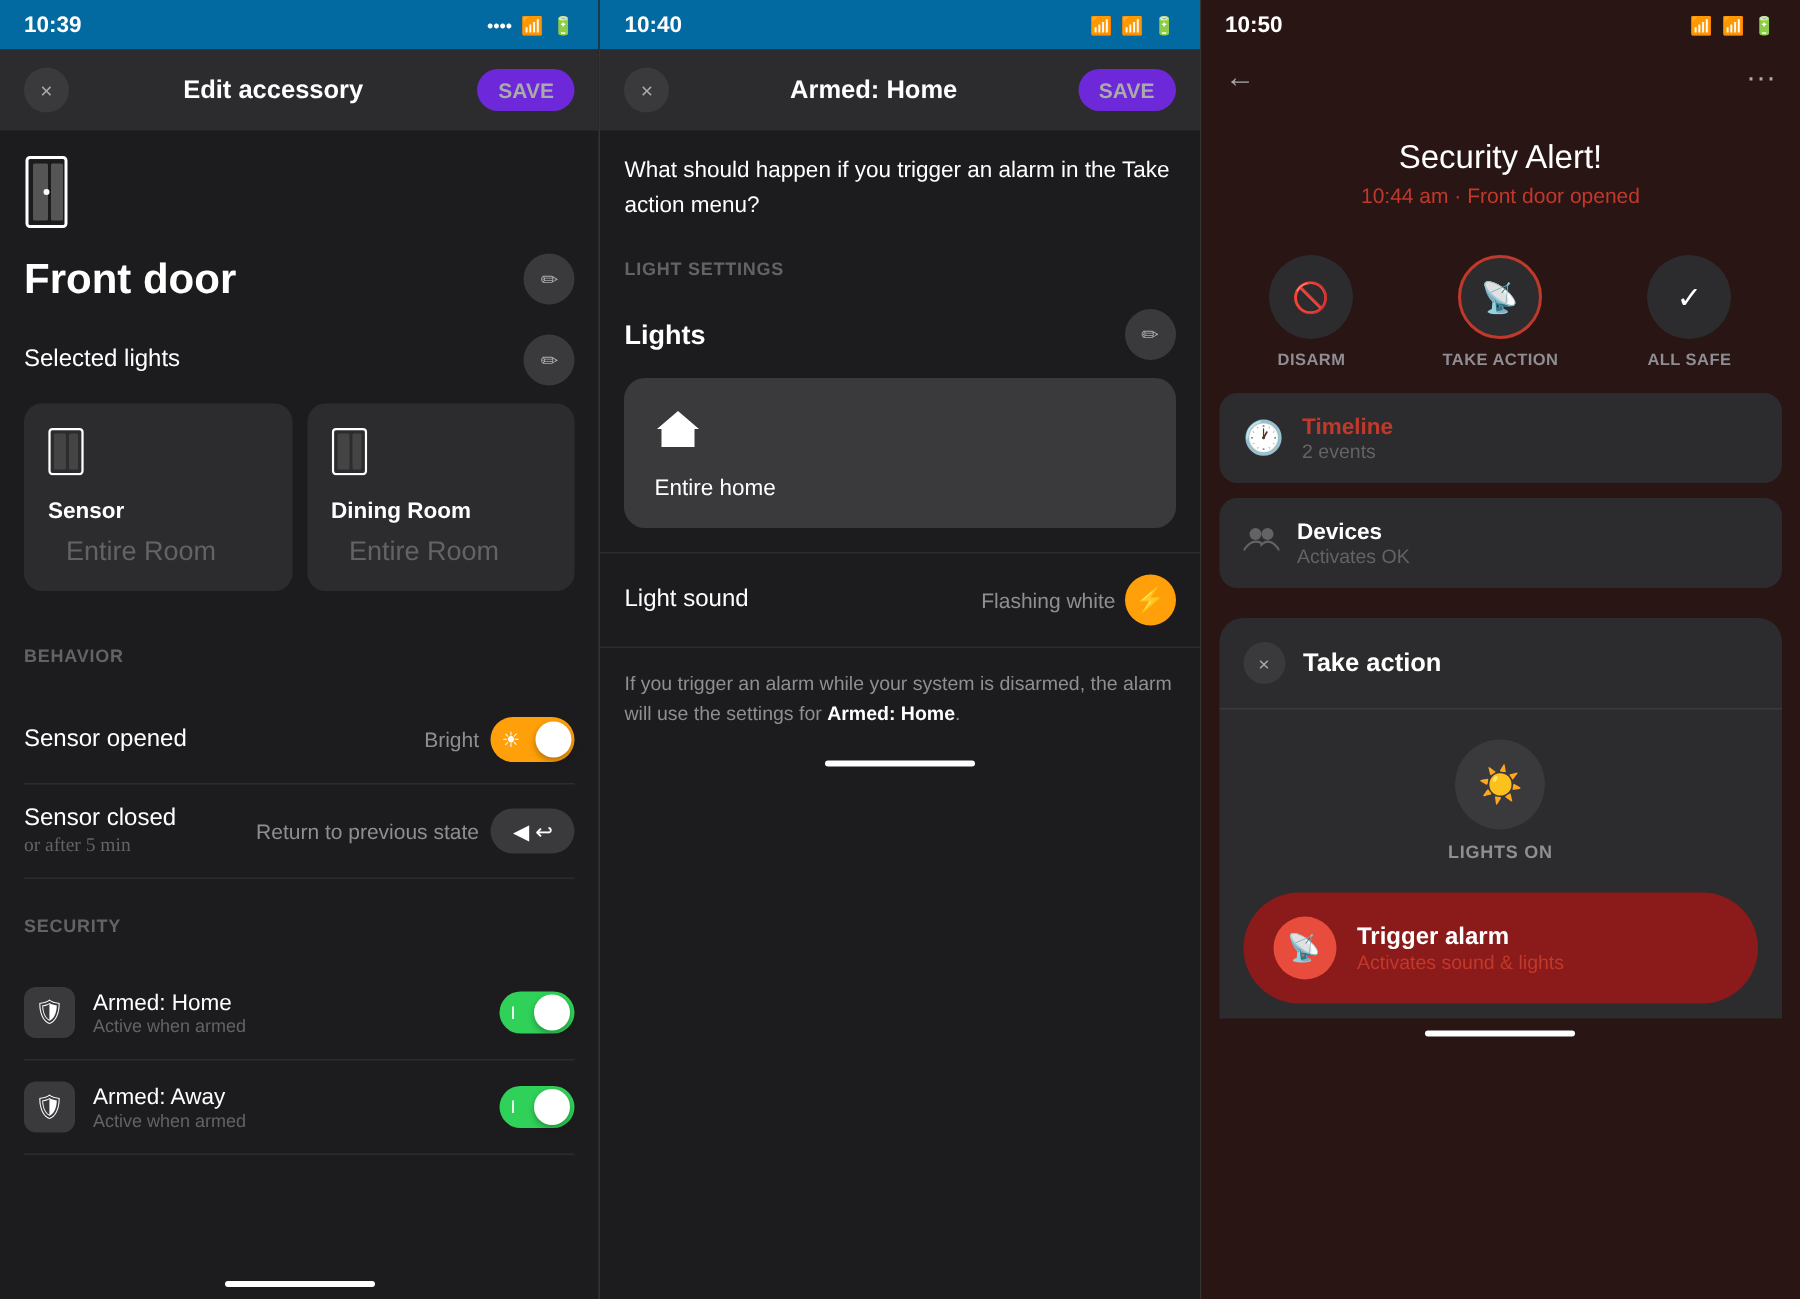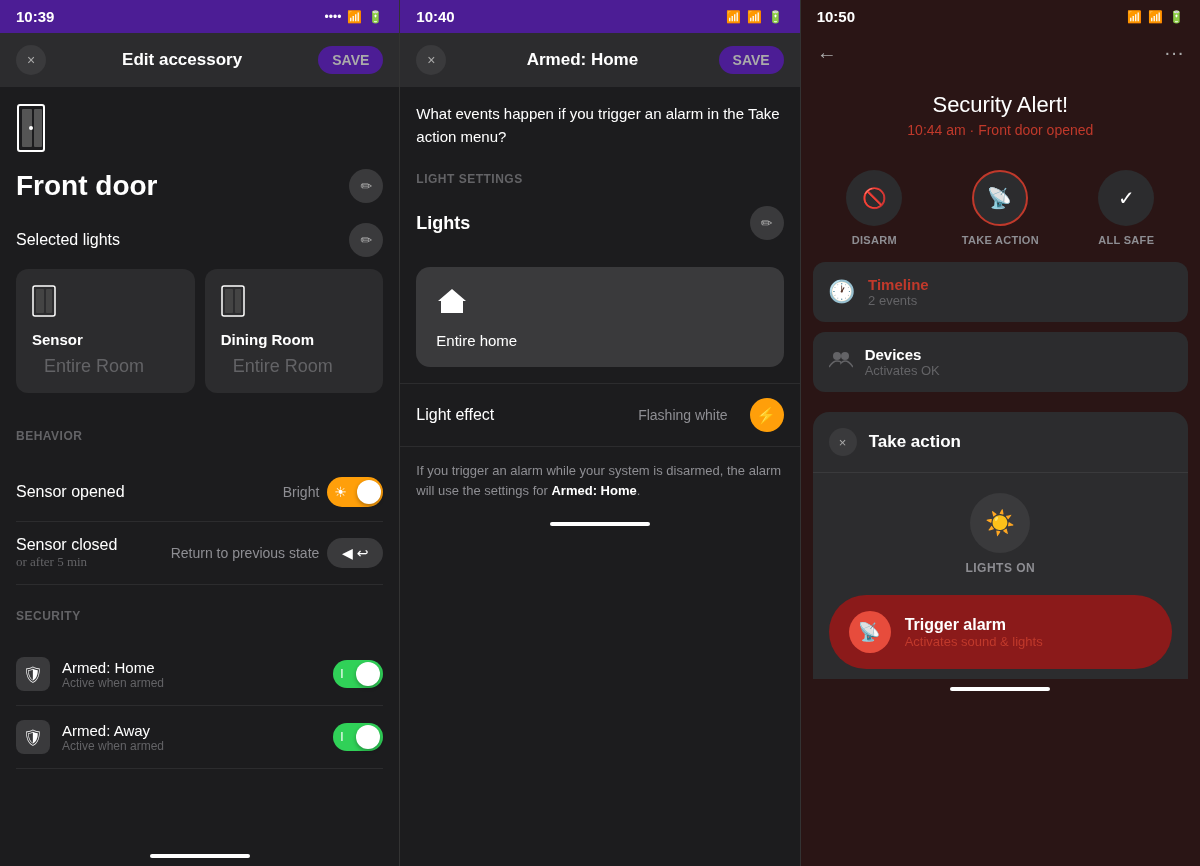--- a/index.html
+++ b/index.html
@@ -25,21 +25,21 @@
     .panel-1 { border-right: 1px solid #333; }
     .panel-2 { border-right: 1px solid #333; }
     .panel-3 { background: #2a1515; }
 
     
     .status-bar {
       display: flex;
       justify-content: space-between;
       align-items: center;
       padding: 8px 16px;
-      background: #4c1d95;
+      background: #0369a1;
     }
     .status-time {
       color: #fff;
       font-size: 15px;
       font-weight: 600;
     }
     .status-icons {
       display: flex;
       gap: 6px;
       align-items: center;
@@ -65,21 +65,21 @@
       cursor: pointer;
       color: #aaa;
       font-size: 14px;
     }
     .header-title {
       color: #fff;
       font-size: 17px;
       font-weight: 600;
     }
     .header-save {
-      background: #4c1d95;
+      background: #6d28d9;
       color: #aaa;
       border: none;
       padding: 6px 14px;
       border-radius: 16px;
       font-size: 14px;
       font-weight: 600;
       cursor: pointer;
     }
 
     
@@ -306,21 +306,21 @@
       justify-content: space-between;
       padding: 0 16px 12px;
     }
     .lights-title {
       color: #fff;
       font-size: 18px;
       font-weight: 600;
     }
 
     .home-card {
-      margin: 15px 16px 16px;
+      margin: 0 16px 16px;
       background: #3a3a3c;
       border-radius: 14px;
       padding: 20px;
       display: flex;
       flex-direction: column;
       align-items: flex-start;
       gap: 10px;
       height: 100px;
     }
     .home-card-icon {
@@ -342,21 +342,21 @@
       border-bottom: 1px solid #2c2c2e;
     }
     .light-effect-title {
       color: #fff;
       font-size: 16px;
       font-weight: 500;
     }
     .light-effect-right {
       display: flex;
       align-items: center;
-      gap: 22px;
+      gap: 6px;
     }
     .light-effect-value {
       color: #8e8e93;
       font-size: 14px;
     }
     .flash-btn {
       width: 34px; height: 34px;
       border-radius: 50%;
       background: #ff9f0a;
       display: flex;
@@ -685,40 +685,40 @@
       <span class="status-icon">🔋</span>
     </div>
   </div>
 
   <div class="header">
     <div class="header-close">×</div>
     <span class="header-title">Armed: Home</span>
     <button class="header-save">SAVE</button>
   </div>
 
-  <p class="description-text">What events happen if you trigger an alarm in the Take action menu?</p>
+  <p class="description-text">What should happen if you trigger an alarm in the Take action menu?</p>
 
   <div class="section-label" style="padding: 0 16px 8px;">LIGHT SETTINGS</div>
 
   <div class="lights-header">
     <span class="lights-title">Lights</span>
     <div class="edit-btn">✏</div>
   </div>
 
   <div class="home-card">
     <div class="home-card-icon">
       <svg width="32" height="28" viewBox="0 0 32 28">
         <path d="M16 2 L2 14 L5 14 L5 26 L27 26 L27 14 L30 14 Z" fill="#fff"></path>
       </svg>
     </div>
     <span class="home-card-label">Entire home</span>
   </div>
 
   <div class="light-effect-row">
-    <span class="light-effect-title">Light effect</span>
+    <span class="light-effect-title">Light sound</span>
     <div class="light-effect-right">
       <span class="light-effect-value">Flashing white</span>
       <div class="flash-btn">
         <span>⚡</span>
       </div>
     </div>
   </div>
 
   <div class="footer-note">
     <span>If you trigger an alarm while your system is disarmed, the alarm will use the settings for </span><strong>Armed: Home</strong><span>.</span>

